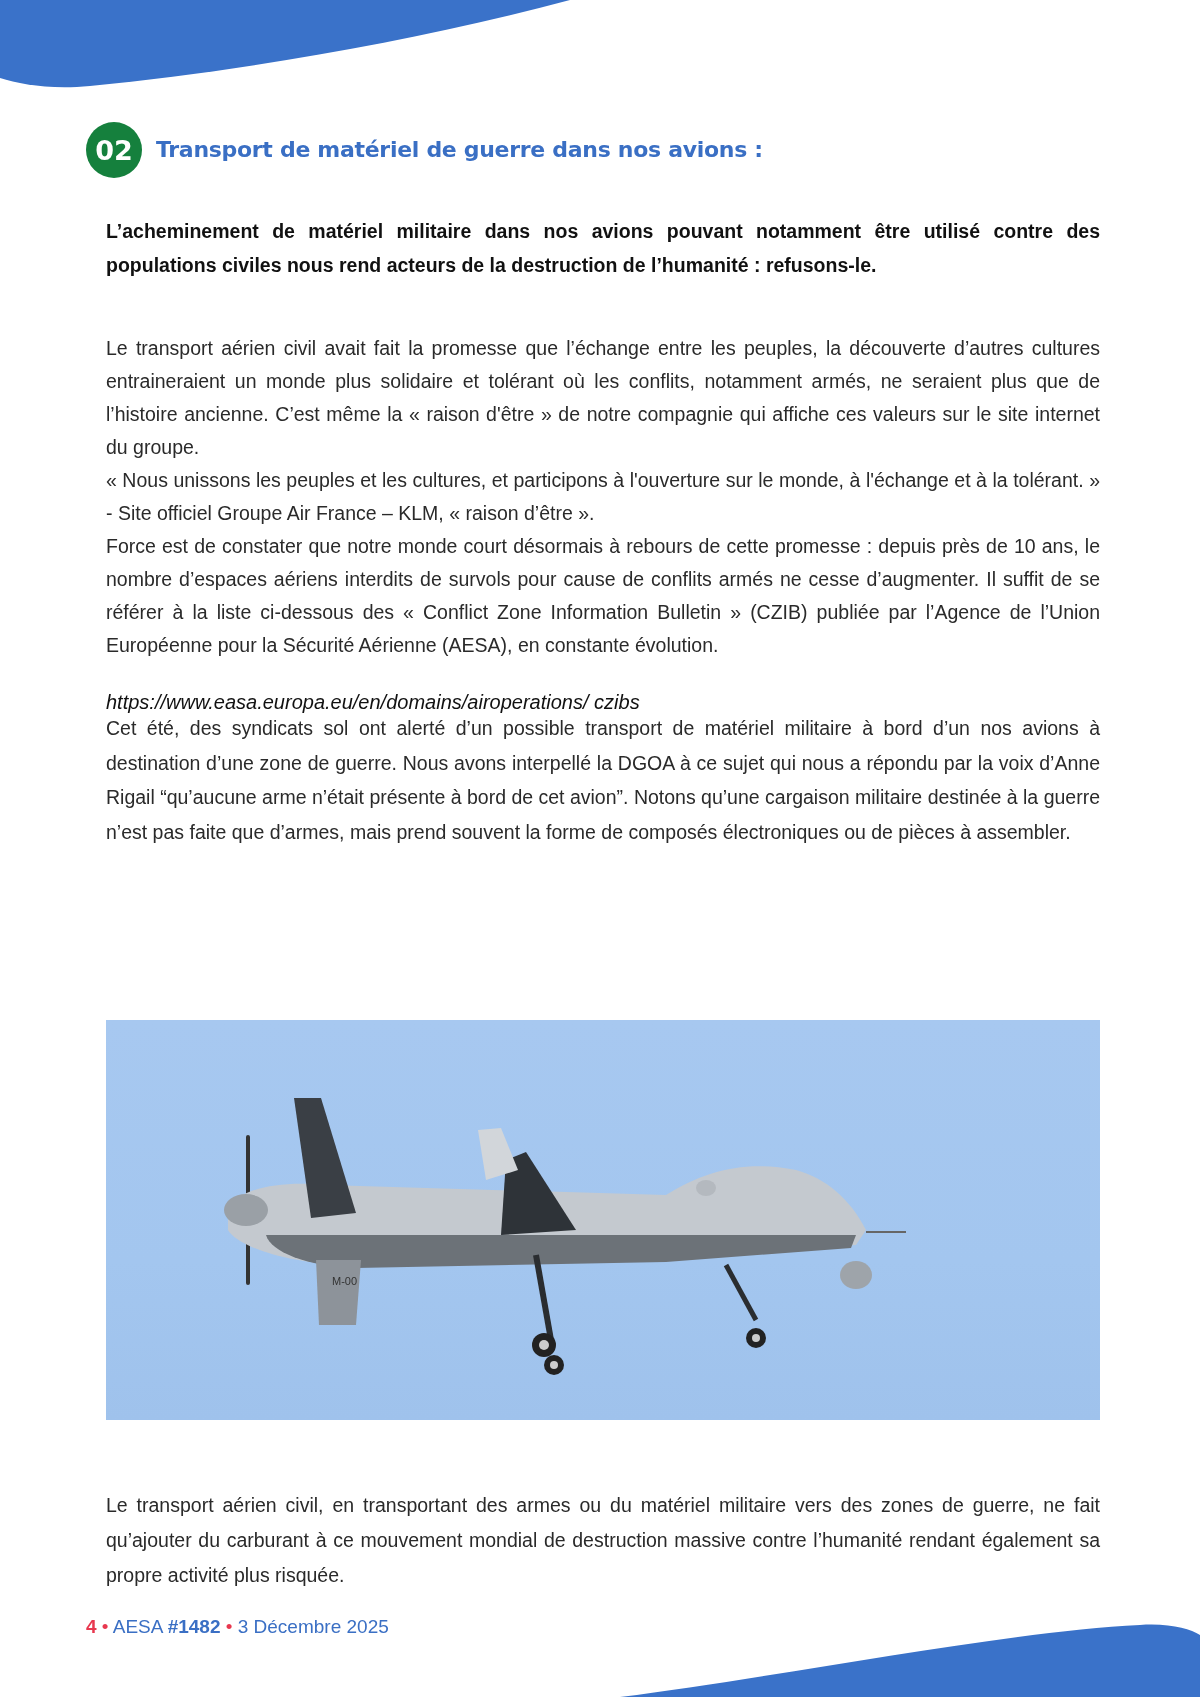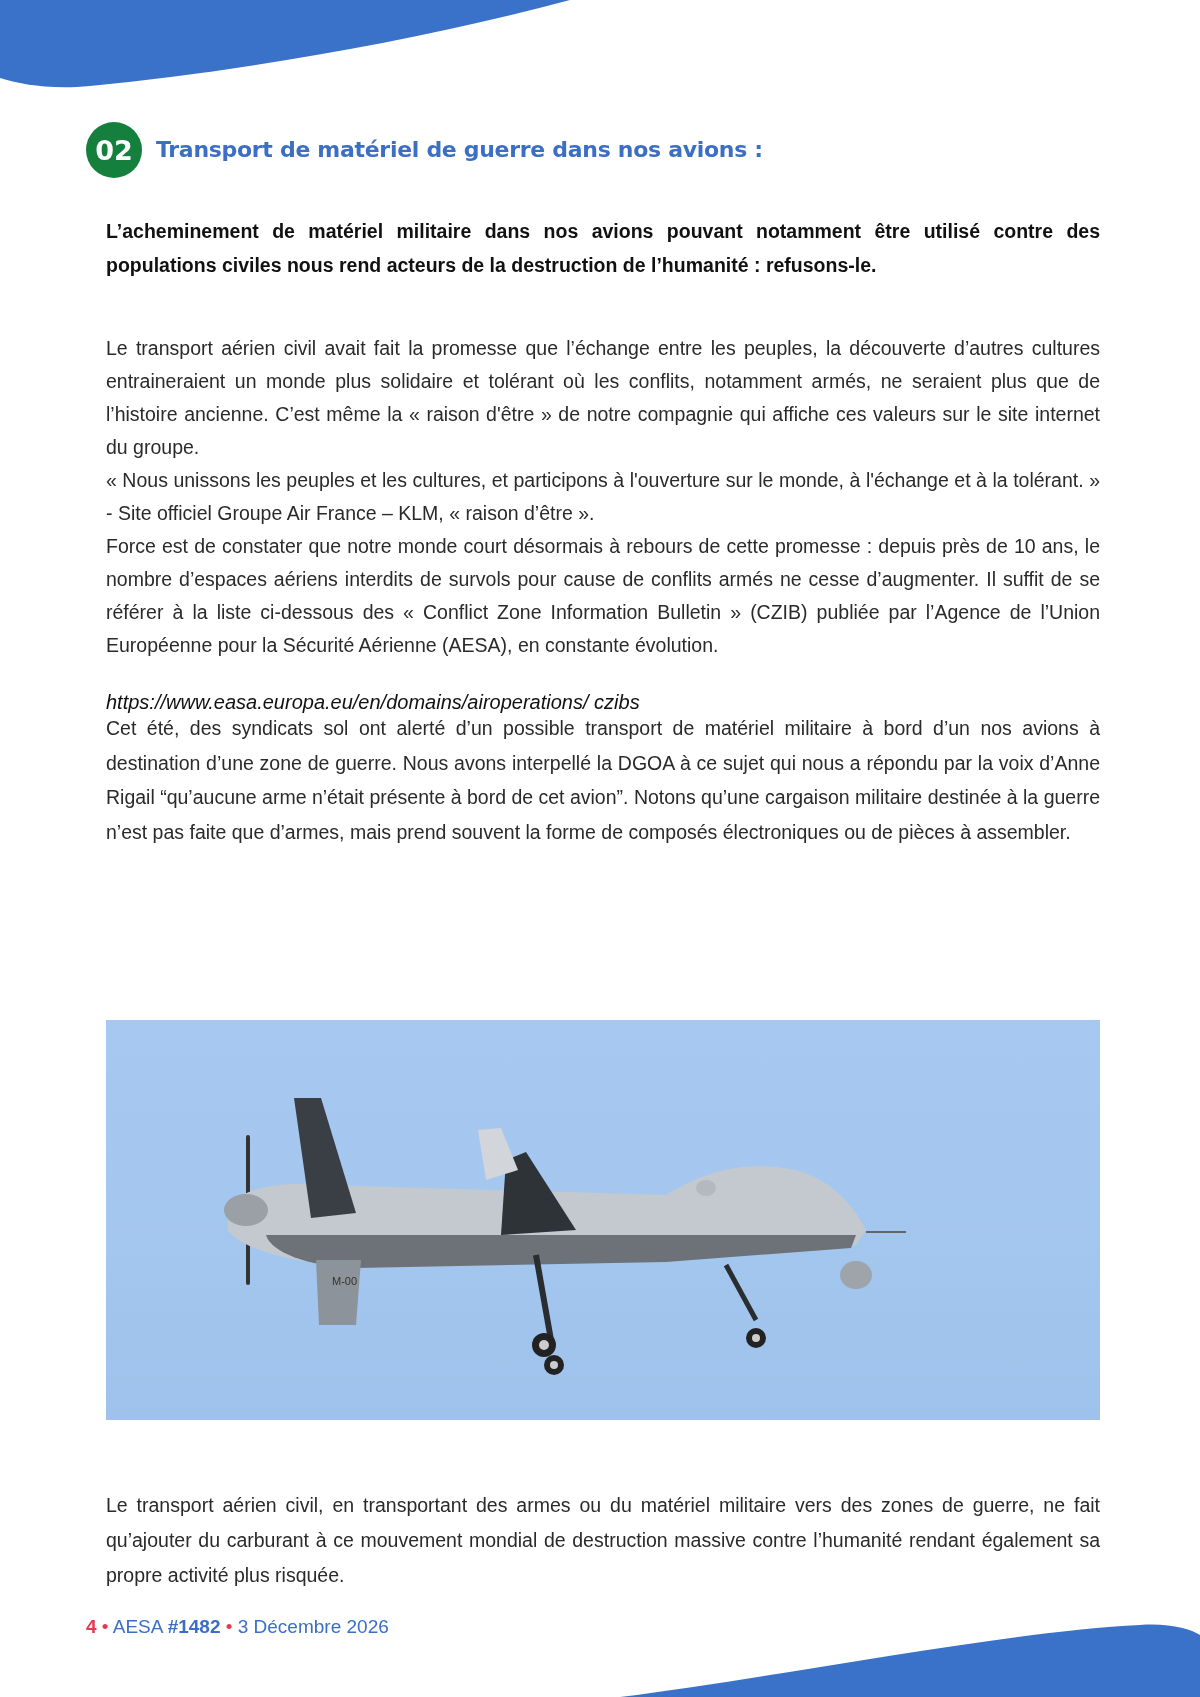--- a/index.html
+++ b/index.html
@@ -86,18 +86,18 @@
 
     <line x1="620" y1="245" x2="650" y2="300" stroke="#2a2d30" stroke-width="5"></line>
     <circle cx="650" cy="318" r="10" fill="#222"></circle>
       <circle cx="650" cy="318" r="4" fill="#ccc"></circle>
   </svg>
 </div>
 
 <p class="content para p3">Le transport aérien civil, en transportant des armes ou du matériel militaire vers des zones de guerre, ne fait qu’ajouter du carburant à ce mouvement mondial de destruction massive contre l’humanité rendant également sa propre activité plus risquée.</p>
 
 <div class="footer">
-  <span class="num">4</span><span class="dot"> • </span><span>AESA </span><span class="issue">#1482</span><span class="dot"> • </span><span>3 Décembre 2026</span>
+  <span class="num">4</span><span class="dot"> • </span><span>AESA </span><span class="issue">#1482</span><span class="dot"> • </span><span>3 Décembre 2025</span>
 </div>
 
 <svg class="bottom-wave" viewBox="0 0 620 80" preserveAspectRatio="none">
   <path d="M40,80 C200,60 420,15 560,8 C590,6 610,12 620,18 L620,80 Z" fill="#3a72c9"></path>
 </svg>
 
 </body></html>

